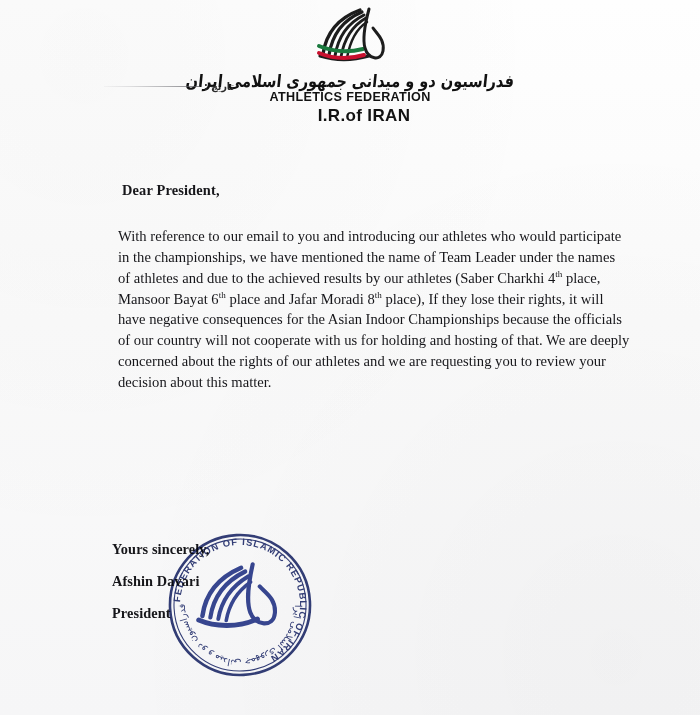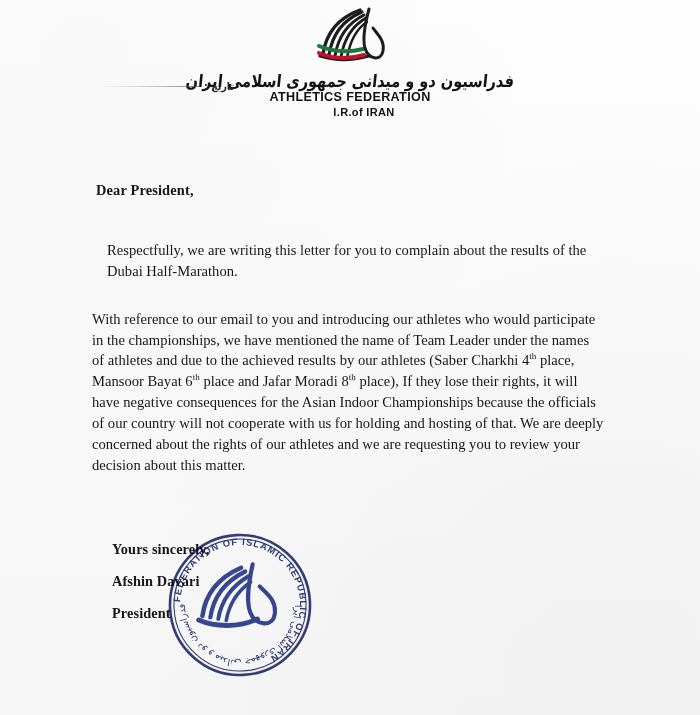--- a/index.html
+++ b/index.html
@@ -48,21 +48,21 @@
     font-weight: 600;
   }
   .fed-en {
     font-family: "Liberation Sans", sans-serif;
     font-weight: bold;
     font-size: 12.6px;
     color: #121212;
     letter-spacing: 0.35px;
     line-height: 1.28;
   }
-  .fed-en .ln2 { font-size: 11px; padding-left: 28px; }
+  .fed-en .ln2 { font-size: 17px; padding-left: 28px; }
 
   
   #meta-fields {
     position: absolute;
     left: 104px;
     top: 76px;
     width: 130px;
     z-index: 3;
   }
   .meta-row {
@@ -87,21 +87,21 @@
     background: linear-gradient(to left,
         rgba(90,90,95,0.75) 0%,
         rgba(120,120,125,0.5) 40%,
         rgba(150,150,155,0.28) 72%,
         rgba(180,180,185,0.10) 100%);
   }
 
   
   #body-block {
     position: absolute;
-    left: 96px;
+    left: 122px;
     top: 182px;
     width: 508px;
     z-index: 3;
   }
   .salutation {
     font-weight: bold;
     font-size: 14.4px;
     letter-spacing: 0.15px;
     margin-bottom: 18px;
   }
@@ -184,21 +184,20 @@
   <div id="meta-fields">
     <div class="meta-row">
       <span class="meta-label">تاریخ :</span>
       <span class="meta-rule"></span>
     </div>
   </div>
 
   <div id="body-block">
     <div class="salutation">Dear President,</div>
 
-    <p class="para" id="para-intro">Respectfully, we are writing this letter for you to complain about the results of the Dubai Half-Marathon.</p>
 
     <p class="para" id="para-main"><span>With reference to our email to you and introducing our athletes who would participate in the championships, we have mentioned the name of Team Leader under the names of athletes and due to the achieved results by our athletes (Saber Charkhi 4</span><sup>th</sup><span> place, Mansoor Bayat 6</span><sup>th</sup><span> place and Jafar Moradi 8</span><sup>th</sup><span> place), If they lose their rights, it will have negative consequences for the Asian Indoor Championships because the officials of our country will not cooperate with us for holding and hosting of that. We are deeply concerned about the rights of our athletes and we are requesting you to review your decision about this matter.</span></p>
   </div>
 
   <div id="signature-block">
     <div class="sig-line">Yours sincerely,</div>
     <div class="sig-line">Afshin Davari</div>
     <div class="sig-line">President</div>
   </div>
 

